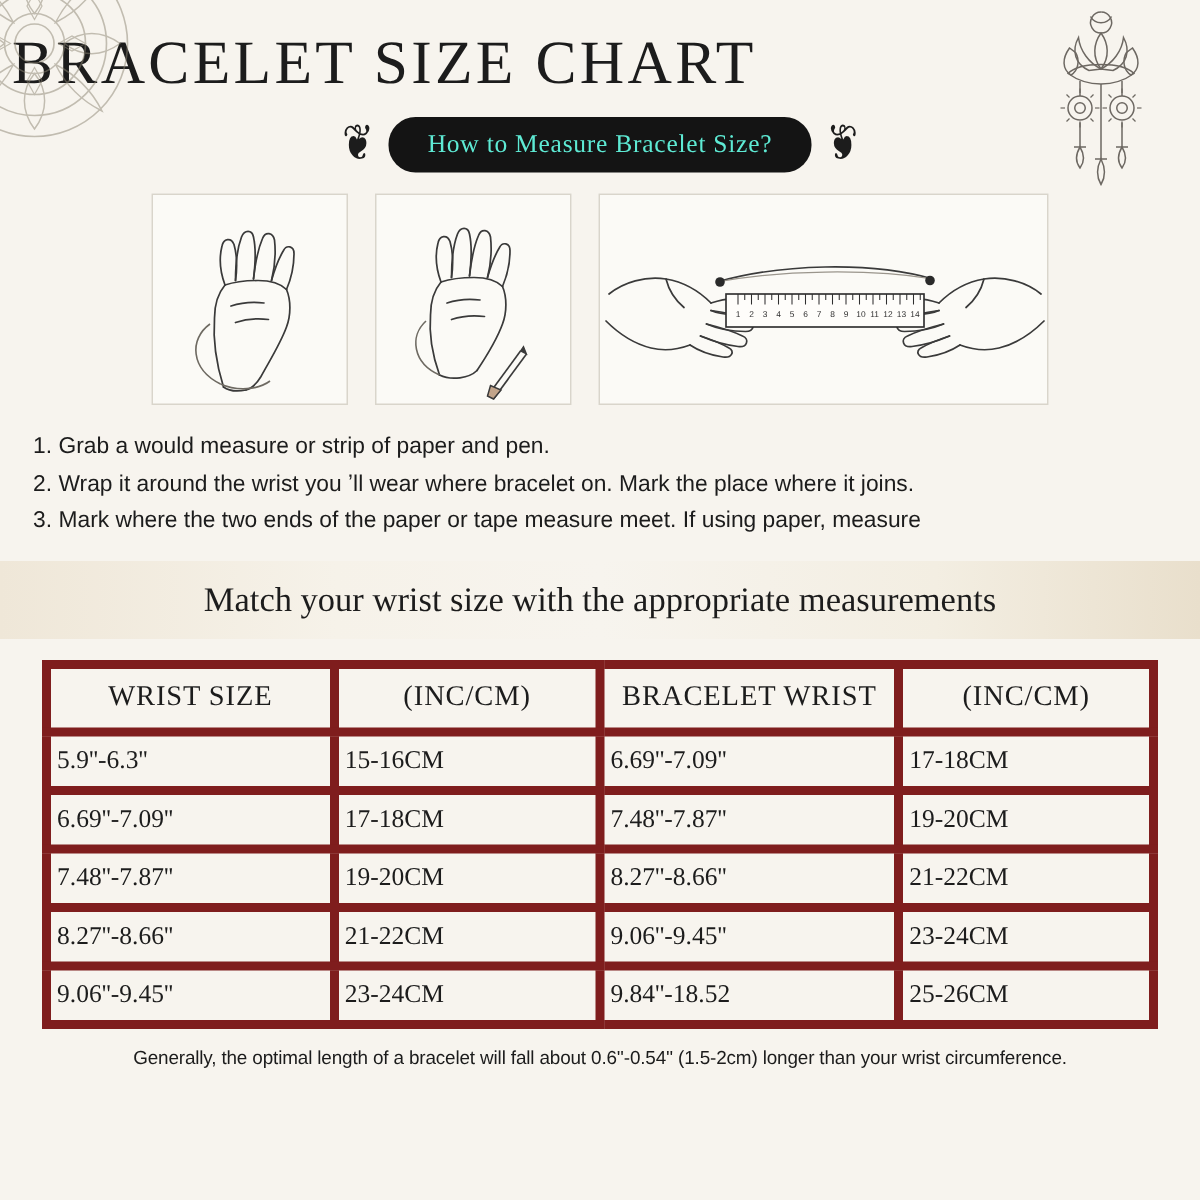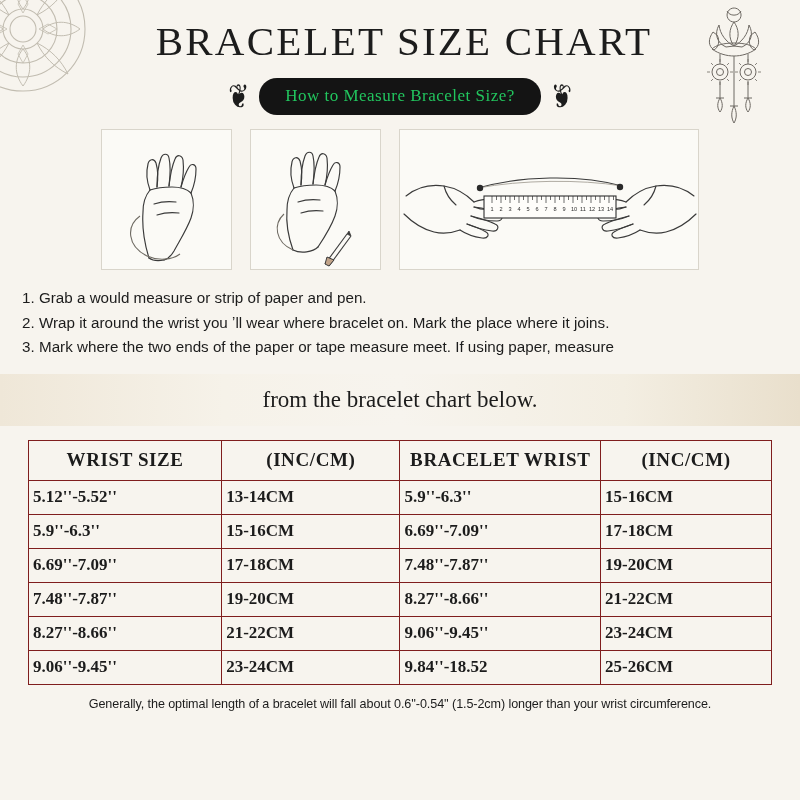--- a/index.html
+++ b/index.html
@@ -29,21 +29,21 @@
     right: 18px;
     top: 2px;
     width: 96px;
     height: 128px;
     opacity: 0.85;
     pointer-events: none;
   }
 
   
   .title {
-    text-align: center;
+    text-align: left;
     font-family: "Liberation Serif", serif;
     font-size: 41px;
     letter-spacing: 2.2px;
     font-weight: 400;
     margin: 17px 0 0 0;
     padding-left: 8px;
   }
 
   
   .subtitle-row {
@@ -56,21 +56,21 @@
   .flourish {
     font-family: "Liberation Serif", serif;
     font-size: 25px;
     line-height: 1;
     color: #1c1c1c;
     transform: scaleY(1.35);
   }
   .flourish.right { transform: scaleY(1.35) scaleX(-1); }
   .pill {
     background: #141414;
-    color: #22c55e;
+    color: #5eead4;
     border-radius: 18px;
     padding: 8px 26px 9px;
     font-family: "Liberation Serif", serif;
     font-size: 17px;
     letter-spacing: 0.5px;
     white-space: nowrap;
   }
 
   
   .illus-row {
@@ -110,22 +110,22 @@
   }
 
   
   .table-wrap { padding: 0 28px; margin-top: 14px; }
   table {
     width: 100%;
     border-collapse: collapse;
     font-family: "Liberation Serif", serif;
   }
   th, td {
-    border: 1px solid #7f1d1d;
-    font-weight: 700;
+    border: 6px solid #7f1d1d;
+    font-weight: 400;
   }
   th {
     font-size: 19px;
     letter-spacing: 0.6px;
     padding: 8px 4px 9px;
   }
   td {
     font-size: 17px;
     padding: 6px 4px 7px;
   }
@@ -368,47 +368,41 @@
     <span class="num">2.</span>
     <span class="txt">Wrap it around the wrist you ʼll wear where bracelet on. Mark the place where it joins.</span>
   </div>
   <div class="step">
     <span class="num">3.</span>
     <span class="txt">Mark where the two ends of the paper or tape measure meet. If using paper, measure</span>
   </div>
 </div>
 
 <div class="banner">
-  <div>from the bracelet chart below.</div>
+  <div>Match your wrist size with the appropriate measurements</div>
 </div>
 
 <div class="table-wrap">
   <table>
     <colgroup>
         <col class="c1">
         <col class="c2">
         <col class="c3">
         <col class="c4">
       </colgroup>
     <thead>
       <tr>
         <th>WRIST SIZE</th>
         <th>(INC/CM)</th>
         <th>BRACELET WRIST</th>
         <th>(INC/CM)</th>
       </tr>
     </thead>
     <tbody>
       <tr>
-        <td>5.12''-5.52''</td>
-        <td>13-14CM</td>
-        <td>5.9''-6.3''</td>
-        <td>15-16CM</td>
-      </tr>
-      <tr>
         <td>5.9''-6.3''</td>
         <td>15-16CM</td>
         <td>6.69''-7.09''</td>
         <td>17-18CM</td>
       </tr>
       <tr>
         <td>6.69''-7.09''</td>
         <td>17-18CM</td>
         <td>7.48''-7.87''</td>
         <td>19-20CM</td>

